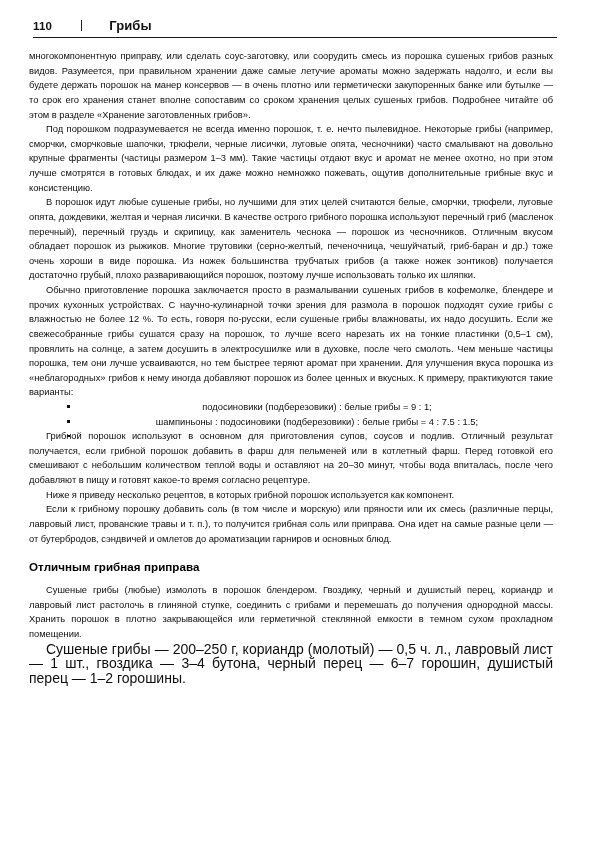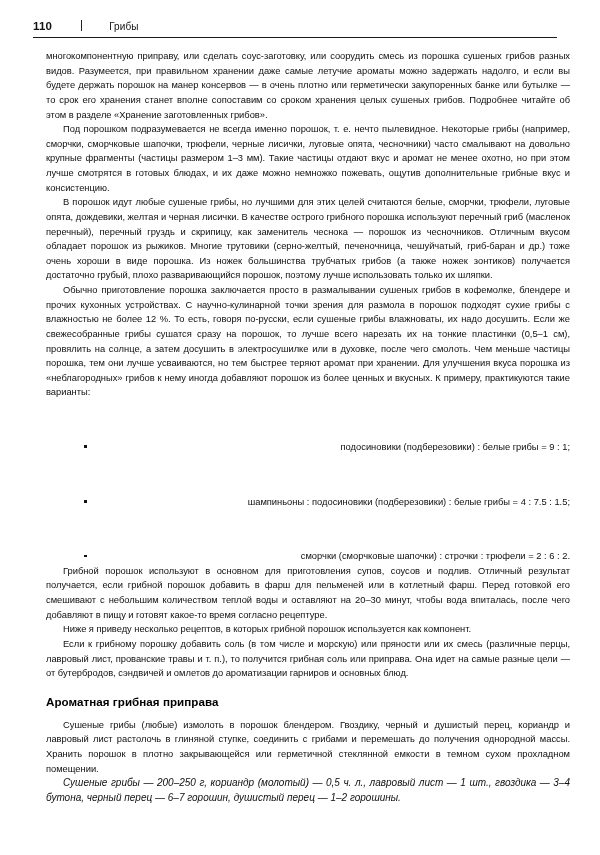--- a/index.html
+++ b/index.html
@@ -44,39 +44,39 @@
   .head-sep {
     display: inline-block;
     width: 1px;
     height: 11px;
     background: #222;
     margin: 0 11px 0 13px;
     position: relative;
     top: 1px;
   }
   .head-title {
-    font-size: 10px;
-    font-weight: normal;
+    font-size: 13px;
+    font-weight: bold;
     color: #111;
     line-height: 1;
     letter-spacing: .1px;
   }
   .head-rule {
     position: absolute;
     left: 33px;
     top: 37px;
     width: 524px;
     height: 1.4px;
     background: #1a1a1a;
   }
 
   
   .content {
     position: absolute;
-    left: 46px;
+    left: 29px;
     top: 49px;
     width: 524px;
   }
   p.para {
     margin: 0;
     font-size: 9.35px;
     line-height: 14.62px;
     text-align: justify;
     text-indent: 17px;
     color: #0f0f0f;
@@ -90,22 +90,21 @@
     margin: 0;
     padding: 0;
     list-style: none;
   }
   ul.ratio-list li {
     position: relative;
     font-size: 9.35px;
     line-height: 14.6px;
     padding-left: 52px;
     color: #0f0f0f;
-    text-align: right;
-    margin-top: 40px;
+    text-align: center;
   }
   ul.ratio-list li .bullet {
     position: absolute;
     left: 38px;
     top: 5.4px;
     width: 2.6px;
     height: 2.6px;
     background: #111;
     border-radius: 0;
   }
@@ -116,23 +115,22 @@
     font-weight: bold;
     line-height: 15px;
     color: #000;
     letter-spacing: .05px;
   }
   .sp-before-title { height: 13px; }
   .sp-after-title  { height: 9px; }
 
   p.ingredients {
     margin: 0;
-    font-size: 10px;
+    font-size: 14px;
     line-height: 14.62px;
-    font-style: italic;
     text-align: justify;
     text-indent: 17px;
     color: #0f0f0f;
   }
   .last-line-natural { text-align: left; }
 </style>
 </head>
 <body>
 
 <div class="page">
@@ -159,31 +157,27 @@
       <li>
         <span class="bullet"></span>
         <span>шампиньоны : подосиновики (подберезовики) : белые грибы = 4 : 7.5 : 1.5;</span>
       </li>
       <li>
         <span class="bullet"></span>
       </li>
       <li>
         <span class="bullet"></span>
       </li>
-      <li>
-        <span class="bullet"></span>
-        <span>сморчки (сморчковые шапочки) : строчки : трюфели = 2 : 6 : 2.</span>
-      </li>
     </ul>
 
     <p class="para">Грибной порошок используют в основном для приготовления супов, соусов и подлив. Отличный результат получается, если грибной порошок добавить в фарш для пельменей или в котлетный фарш. Перед готовкой его смешивают с небольшим количеством теплой воды и оставляют на 20–30 минут, чтобы вода впиталась, после чего добавляют в пищу и готовят какое-то время согласно рецептуре.</p>
     <p class="para last-line-natural">Ниже я приведу несколько рецептов, в которых грибной порошок используется как компонент.</p>
     <p class="para">Если к грибному порошку добавить соль (в том числе и морскую) или пряности или их смесь (различные перцы, лавровый лист, прованские травы и т. п.), то получится грибная соль или приправа. Она идет на самые разные цели — от бутербродов, сэндвичей и омлетов до ароматизации гарниров и основных блюд.</p>
 
     <div class="sp-before-title"></div>
-    <h2 class="recipe-title">Ароматная грибная приправа</h2>
+    <h2 class="recipe-title">Отличным грибная приправа</h2>
     <div class="sp-after-title"></div>
 
     <p class="para">Сушеные грибы (любые) измолоть в порошок блендером. Гвоздику, черный и душистый перец, кориандр и лавровый лист растолочь в глиняной ступке, соединить с грибами и перемешать до получения однородной массы. Хранить порошок в плотно закрывающейся или герметичной стеклянной емкости в темном сухом прохладном помещении.</p>
     <p class="ingredients">Сушеные грибы — 200–250 г, кориандр (молотый) — 0,5 ч. л., лавровый лист — 1 шт., гвоздика — 3–4 бутона, черный перец — 6–7 горошин, душистый перец — 1–2 горошины.</p>
 
   </div>
 </div>
 
 </body></html>

